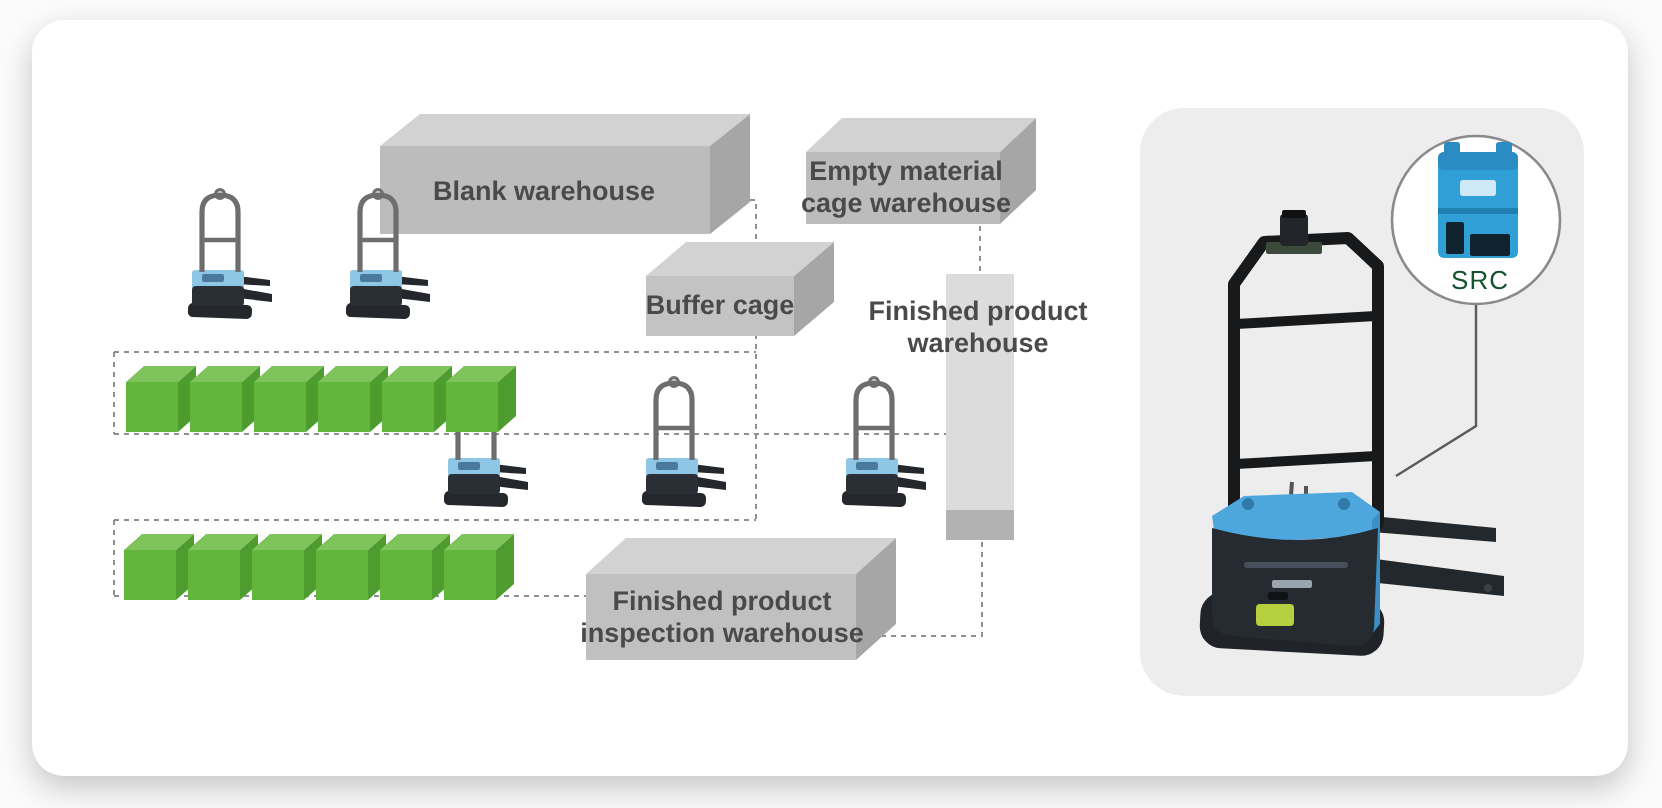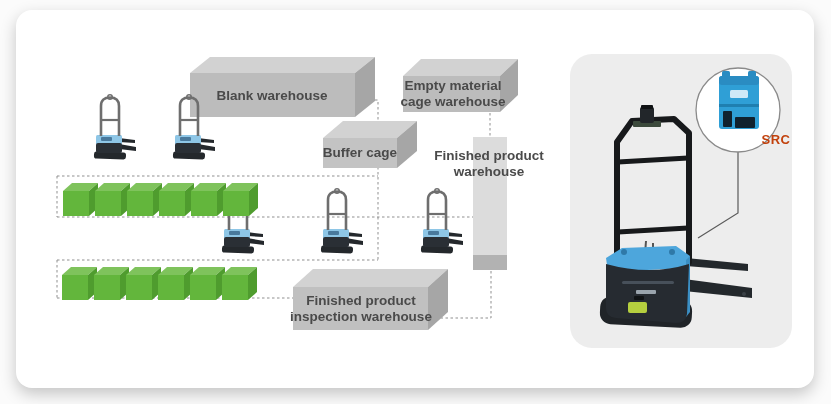--- a/index.html
+++ b/index.html
@@ -18,21 +18,21 @@
   }
   svg.layer{position:absolute;left:0;top:0;width:831px;height:404px;}
   .lbl{
     position:absolute;
     transform:translate(-50%,-50%);
     font-size:13.5px;font-weight:600;line-height:1.18;
     color:#4a4a4a;text-align:center;white-space:pre-line;
     pointer-events:none;
   }
   .lbl-src{
-    font-size:13px;font-weight:700;color:#c2410c;letter-spacing:.5px;margin-left:36px;
+    font-size:13px;font-weight:400;color:#14532d;letter-spacing:.5px;
   }
 </style>
 </head>
 <body>
 
 <div class="screen">
   <div class="card"></div>
 
   <svg class="layer" viewBox="0 0 831 404">
     <defs>

